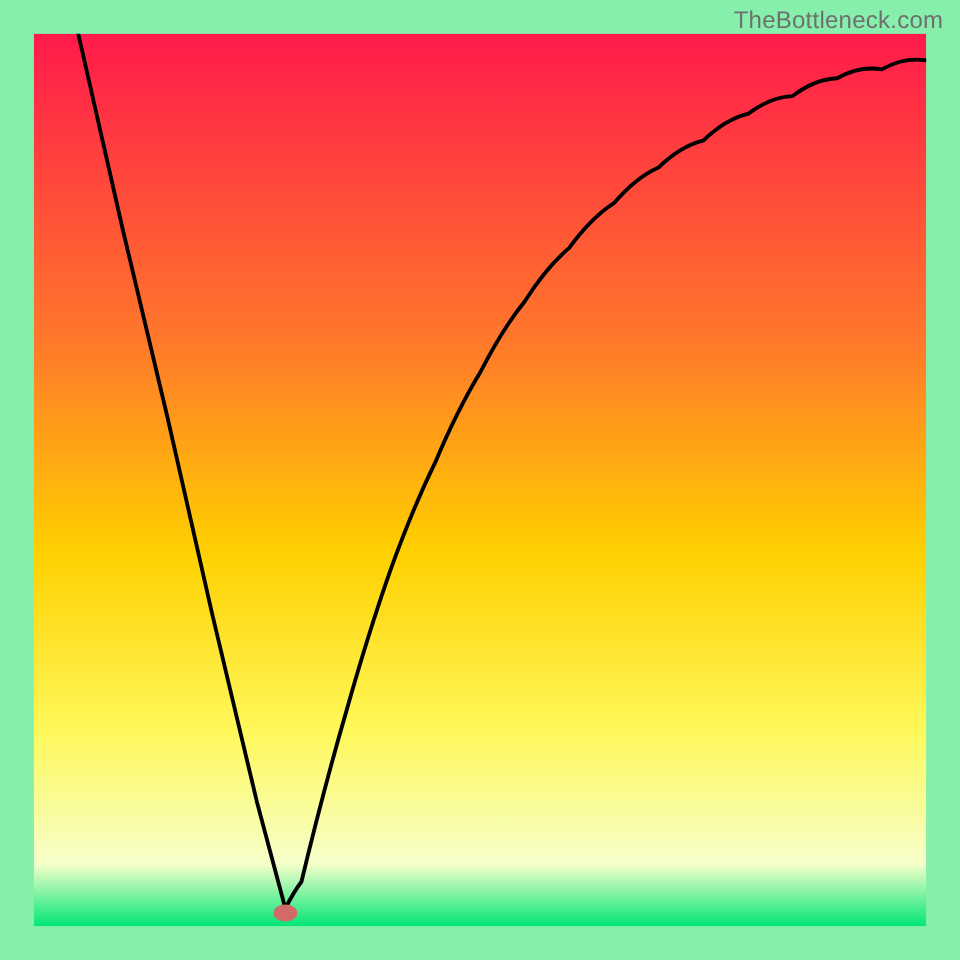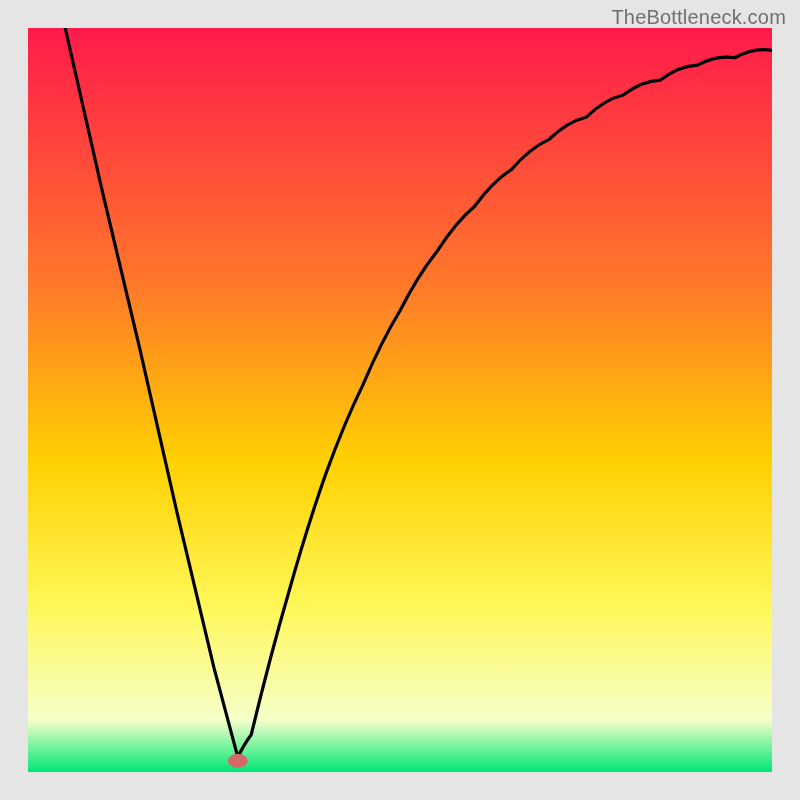--- a/index.html
+++ b/index.html
@@ -10,21 +10,21 @@
     overflow: hidden;
     background: #000;
     font-family: Arial, Helvetica, sans-serif;
   }
   .frame {
     position: absolute;
     left: 0;
     top: 0;
     width: 800px;
     height: 800px;
-    background: #e5e5e5;
+    background: #86efac;
     text-align: center;
   }
   .plot-area {
     position: absolute;
     left: 28px;
     top: 28px;
     width: 744px;
     height: 744px;
     overflow: hidden;
   }

